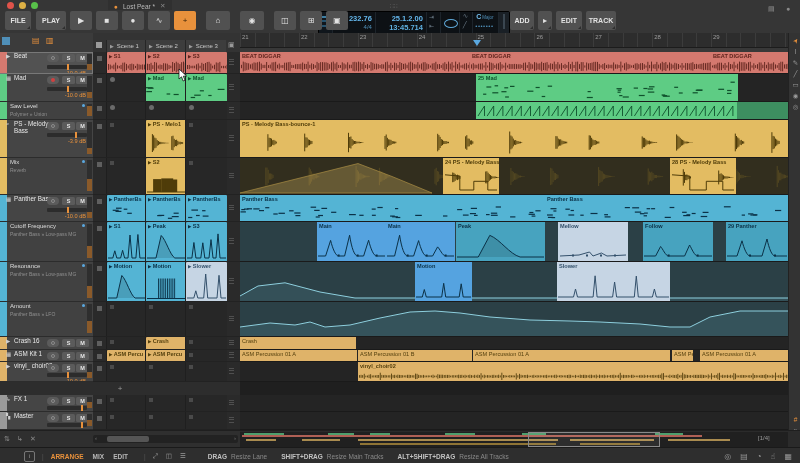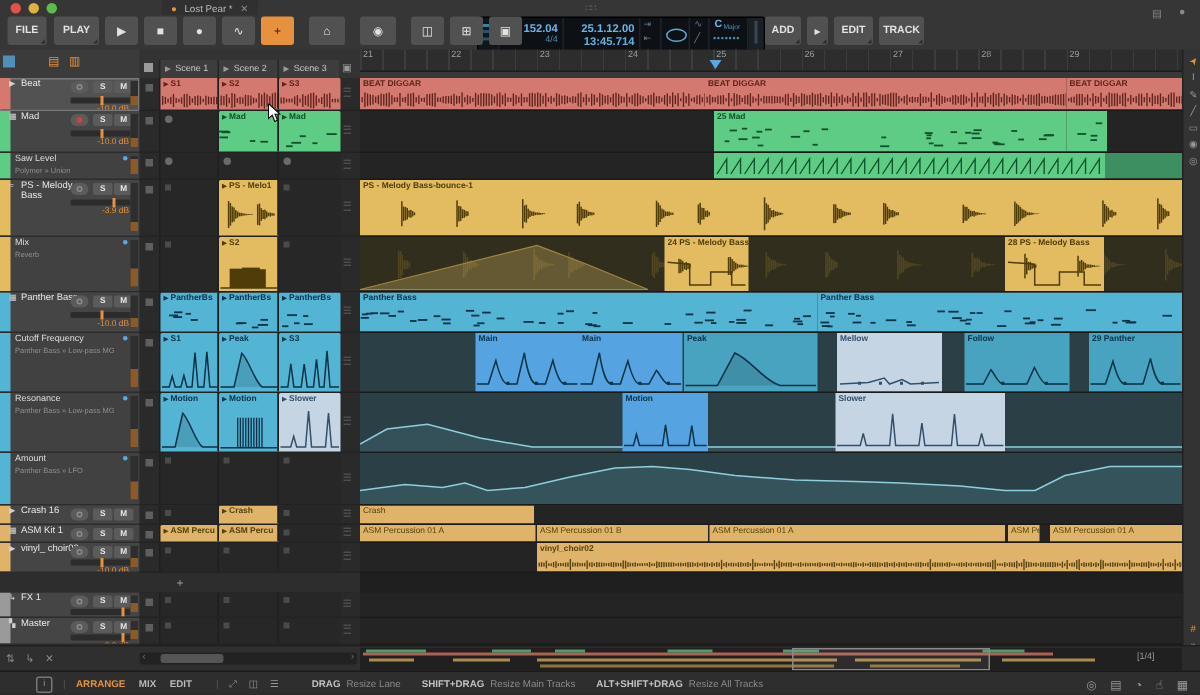--- a/index.html
+++ b/index.html
@@ -97,26 +97,26 @@
   </div>
 
   <div id="toolbar" class="abs">
     <div id="display" class="abs">
       <div class="dcell" style="width:13px;background:#10161c">
         <div class="abs" style="left:3px;top:4px;width:7px;height:2px;background:#3d7ea3"></div>
         <div class="abs" style="left:3px;top:8px;width:5px;height:2px;background:#27536e"></div>
         <div class="abs" style="left:3px;top:13px;width:7px;height:2px;background:#27536e"></div>
       </div>
       <div class="dcell" style="width:44px">
-        <span class="dnum abs" style="right:3px;top:2px">152.04</span>
+        <span class="dnum abs" style="right:3px;top:2px">232.76</span>
         <span class="dsmall abs" style="right:3px;top:12px">4/4</span>
         <span class="abs" style="left:6px;top:11px;font-size:5px;color:#3e728f">▲</span>
       </div>
       <div class="dcell" style="width:52px">
-        <span class="dnum abs" style="right:3px;top:2px">25.1.12.00</span>
+        <span class="dnum abs" style="right:3px;top:2px">25.1.2.00</span>
         <span class="dnum abs" style="right:3px;top:11px;color:#5fb0e0">13:45.714</span>
       </div>
       <div class="dcell" style="width:14px">
         <span class="abs" style="left:2px;top:1px;font-size:6px;color:#6a7a86">⇥</span>
         <span class="abs" style="left:2px;top:10px;font-size:6px;color:#6a7a86">⇤</span>
       </div>
       <div class="dcell" style="width:18px">
         <span class="abs" style="left:3px;top:7px;width:12px;height:7px;border:1.5px solid #5fa8d8;border-radius:50%"></span>
       </div>
       <div class="dcell" style="width:13px">

